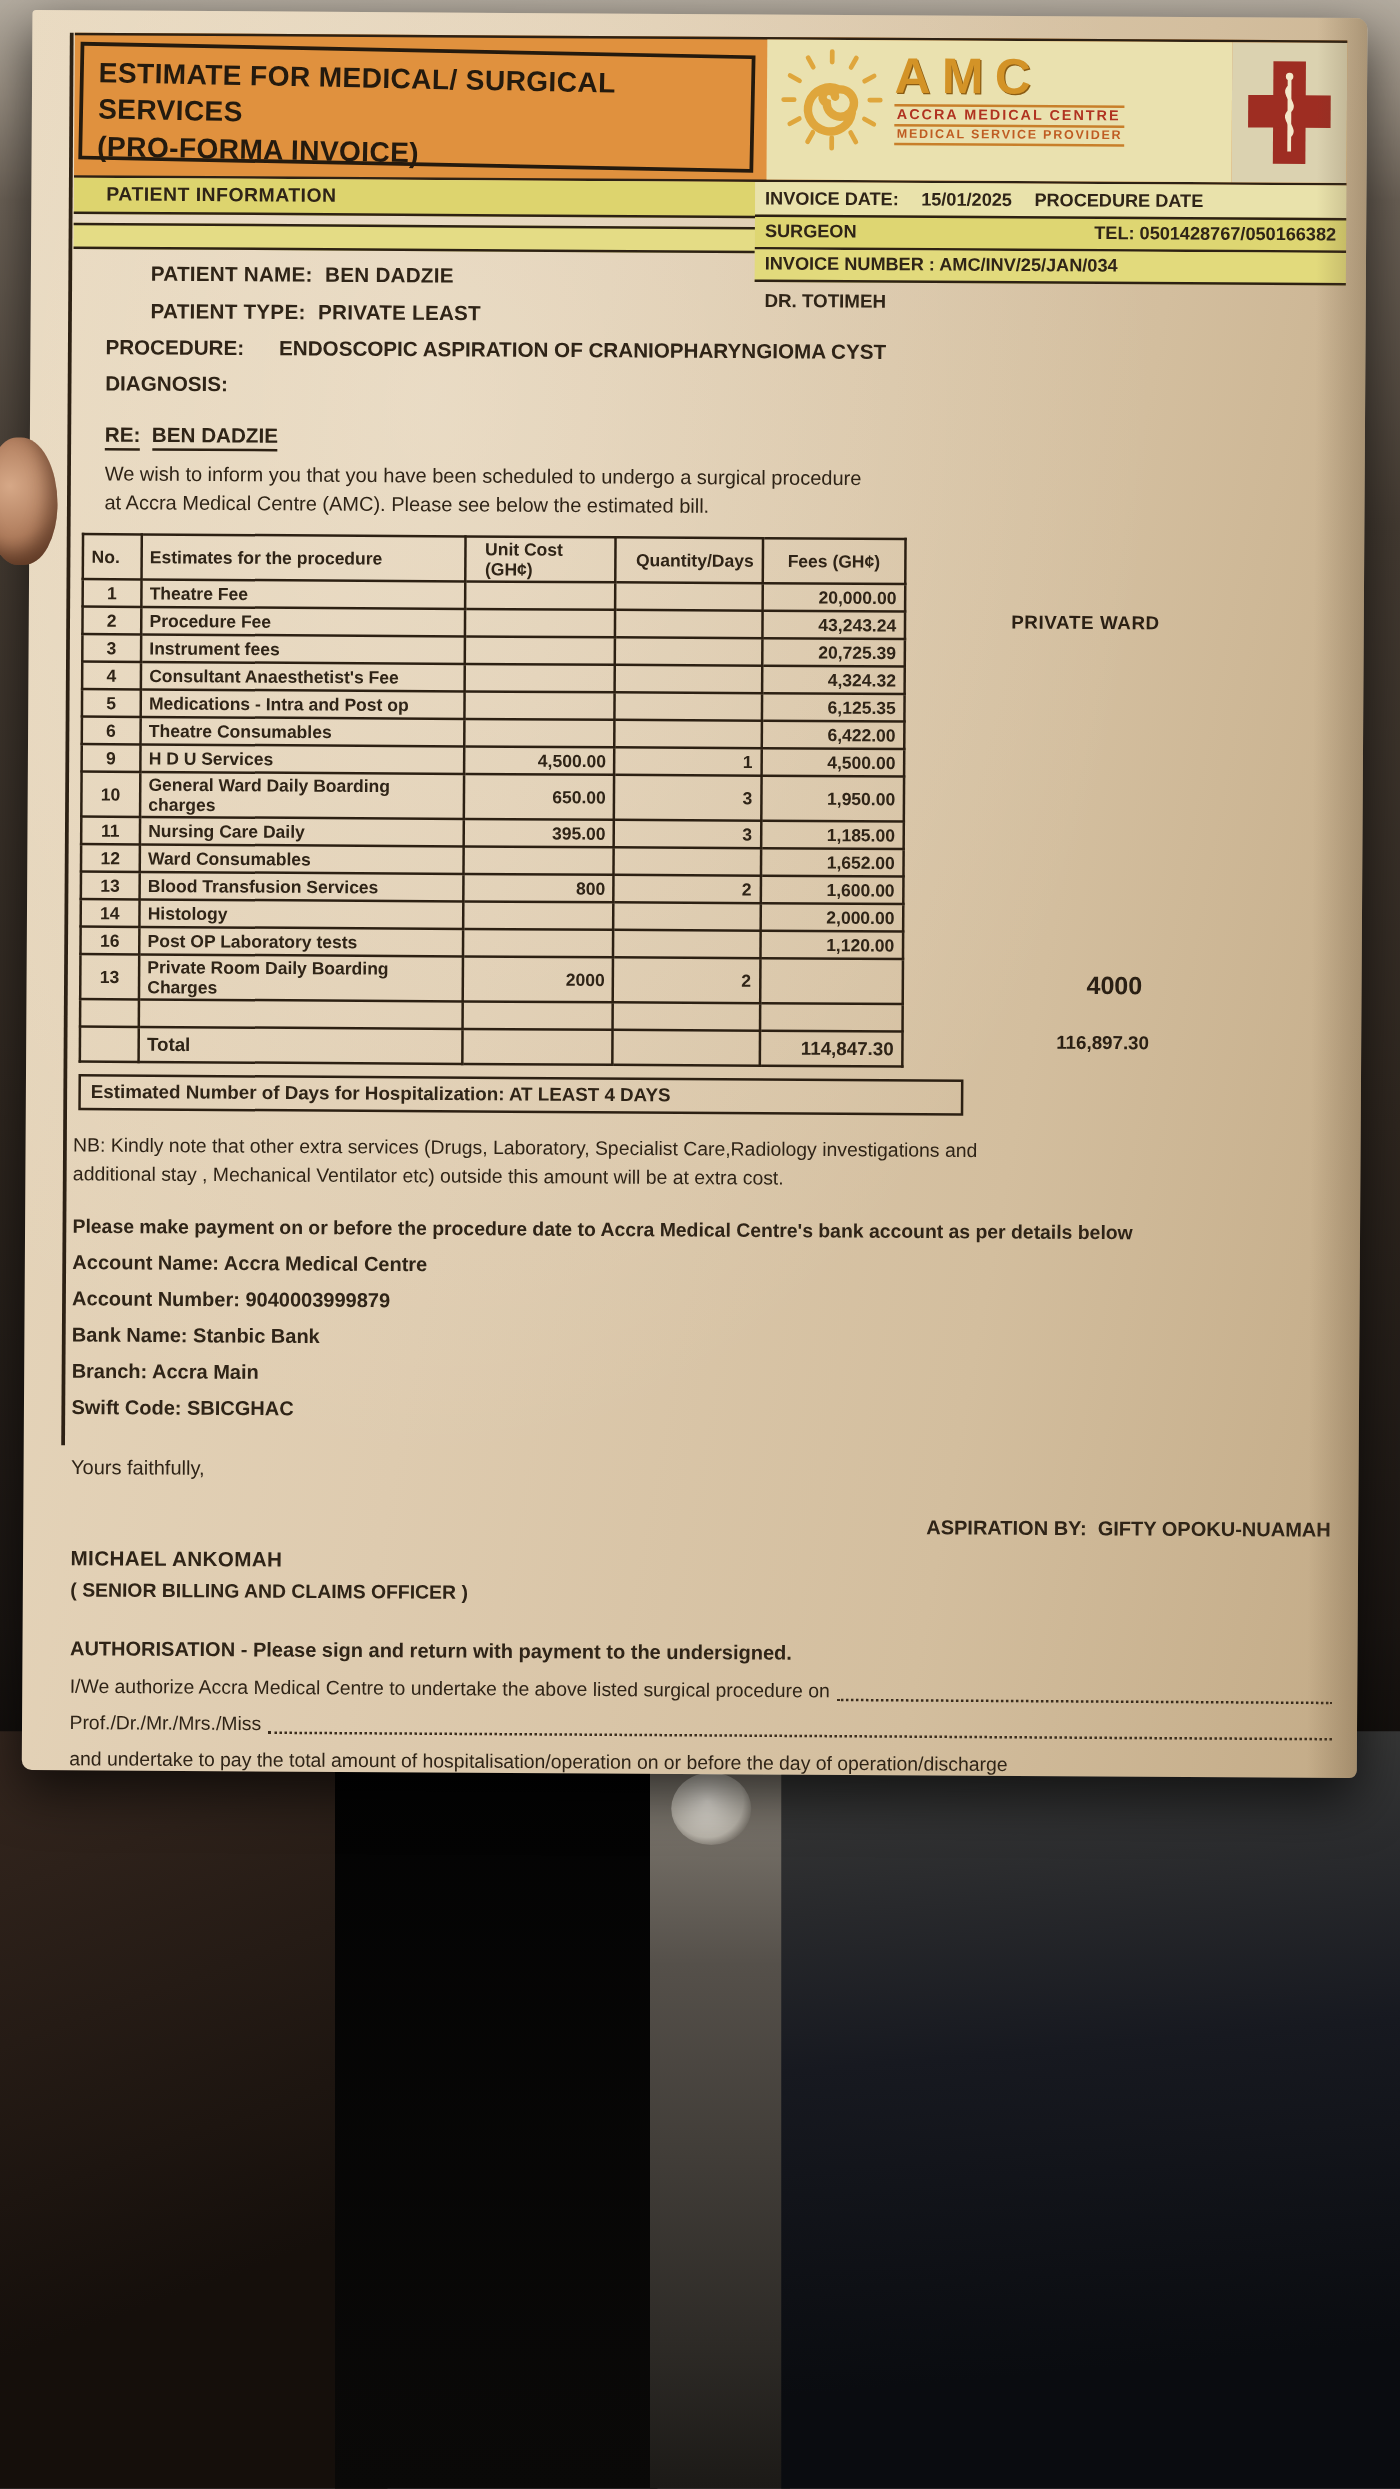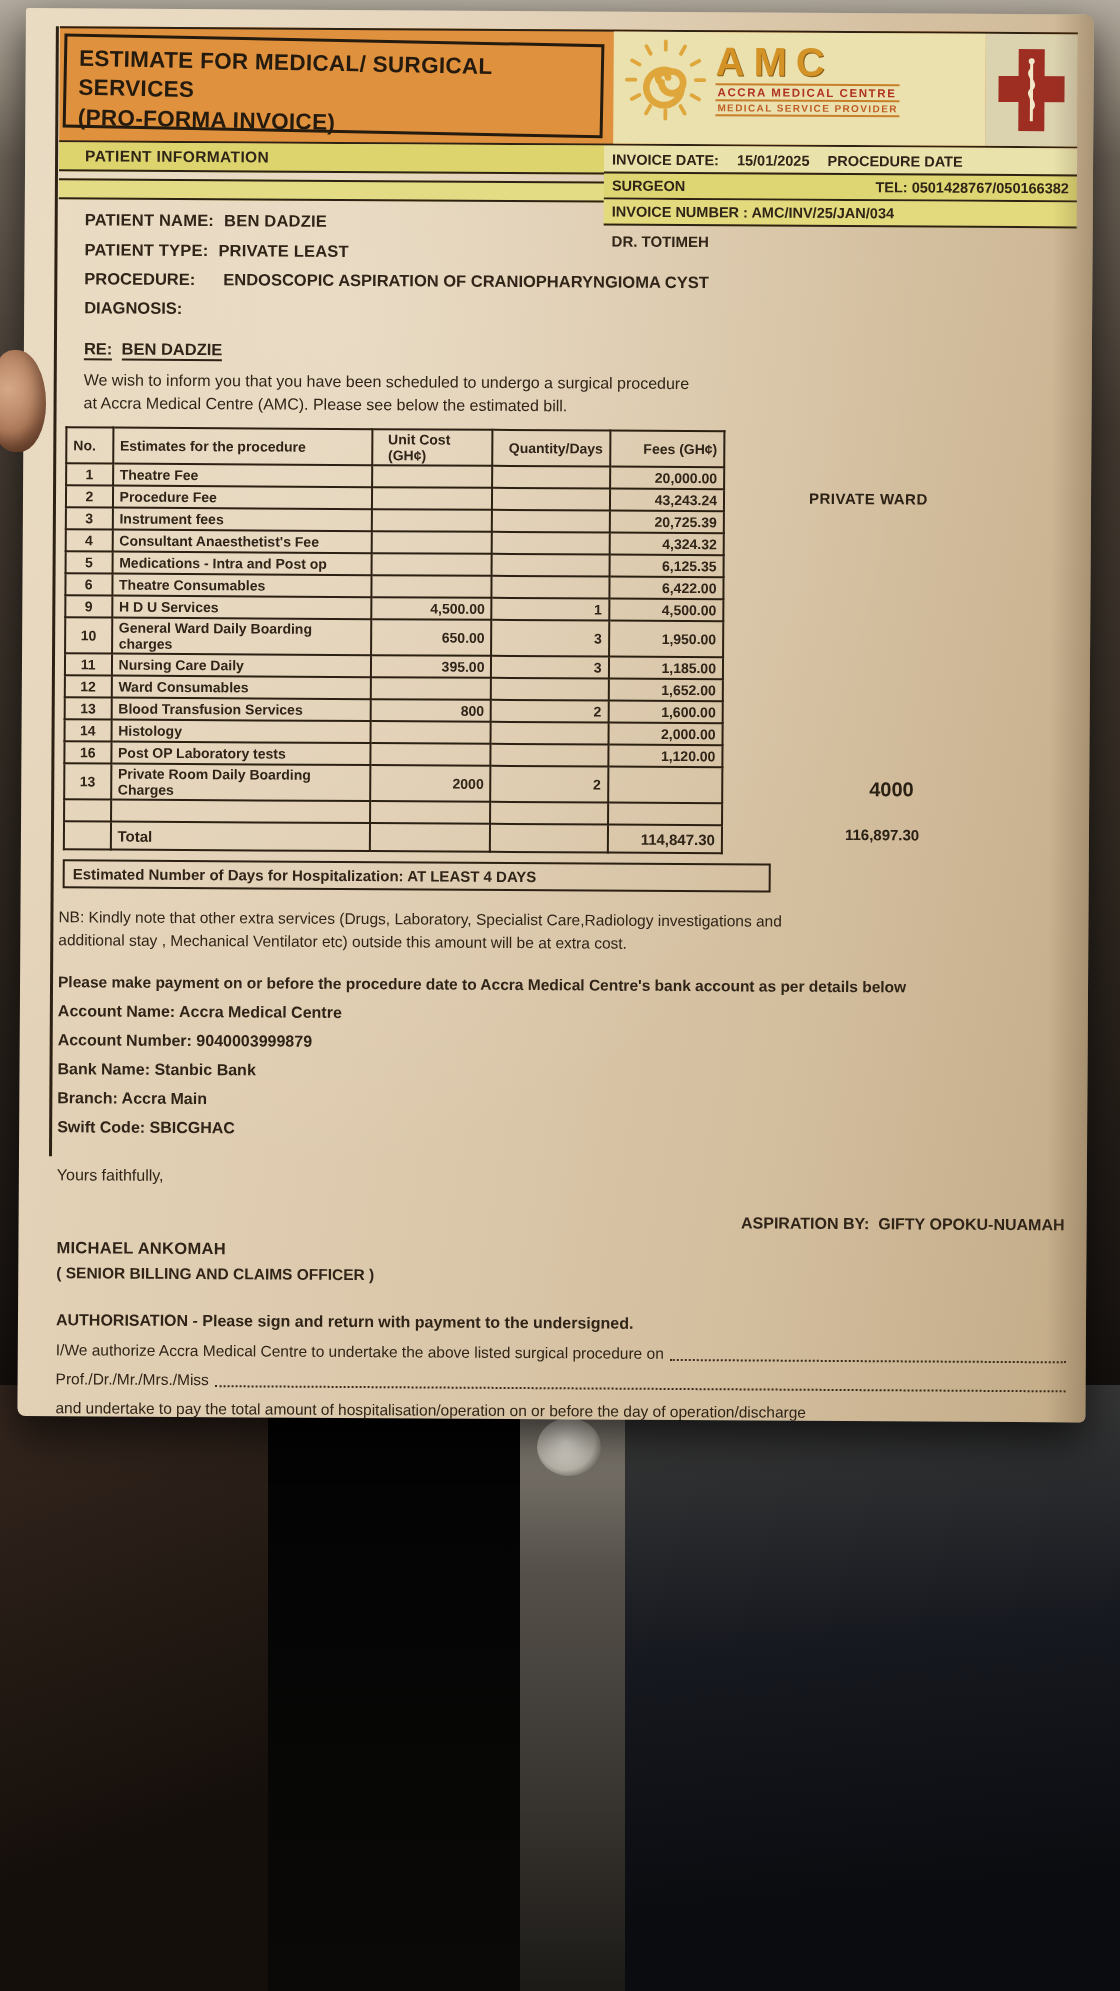--- a/index.html
+++ b/index.html
@@ -47,38 +47,38 @@
   .cross .v{position:absolute;left:20px;top:0;width:26px;height:82px;background:#9e2d22;}
   .cross .h{position:absolute;left:0;top:27px;width:66px;height:26px;background:#9e2d22;}
   .cross svg{position:absolute;left:23px;top:8px;}
   
   .info-grid{display:flex;}
   .col-left{width:545px;}
   .col-right{flex:1;}
   .band-pi{border-bottom:2.5px solid #2d2114;background:#ddd46e;padding:5px 8px 4px 26px;font-weight:bold;font-size:15.5px;letter-spacing:.4px;}
   .band-thin{border-top:2.5px solid #2d2114;border-bottom:2.5px solid #2d2114;background:#e4dc85;height:17px;margin-top:7px;}
   .pline{margin:11px 0 0 26px;font-size:16.5px;font-weight:600;letter-spacing:.2px;}
-  .pline .lab{margin-right:10px;}
+  .pline .lab{margin-right:10px;margin-left:36px;}
   .inv-date-row{background:#e9e2ab;padding:6px 6px 4px 8px;font-weight:bold;font-size:14.5px;display:flex;gap:18px;}
   .surgeon-row{background:#ded672;border-top:2.5px solid #2d2114;border-bottom:2.5px solid #2d2114;padding:4px 8px;font-weight:bold;font-size:14.5px;display:flex;justify-content:space-between;}
   .invnum-row{background:#e2da7c;border-bottom:2.5px solid #2d2114;padding:4px 8px;font-weight:bold;font-size:14.5px;}
   .surgeon-name{padding:7px 8px 0 8px;font-weight:600;font-size:15px;}
   .fullline{margin:10px 0 0 26px;font-size:16.5px;font-weight:600;}
   .fullline .lab{margin-right:28px;}
   
   .re-line{margin:22px 0 0 26px;font-size:16.5px;font-weight:bold;}
   .re-line .u{border-bottom:2.5px solid #2d2114;padding-bottom:1px;}
   .para{margin:10px 0 0 26px;font-size:16px;line-height:1.45;font-weight:500;}
   
   .table-zone{position:relative;margin:12px 0 0 8px;}
   table{border-collapse:collapse;width:660px;}
   th,td{border:2.2px solid #2c2013;padding:1px 6px;font-size:14px;height:18px;box-sizing:content-box;}
   th{font-weight:bold;text-align:left;}
   th.c{text-align:left;padding-left:15px;}
-  th.r{text-align:right;}
+  th.r{text-align:center;}
   td.no{text-align:center;font-weight:600;width:34px;}
   td.item{font-weight:600;width:266px;}
   td.num{text-align:right;font-weight:600;}
   col.c-unit{width:128px;}col.c-qty{width:106px;}col.c-fee{width:118px;}
   tr.total-row td{height:24px;font-weight:bold;font-size:15px;}
   .side-note{position:absolute;font-weight:bold;color:#2b2014;margin-top:47px;}
   .side-ward{left:744px;top:12px;font-size:15px;letter-spacing:.5px;}
   .side-4000{left:806px;top:300px;font-size:20px;}
   .side-total{left:782px;top:348px;font-size:15px;}
   .days-strip{width:688px;border:2.2px solid #2c2013;margin-top:9px;padding:4px 8px;font-size:15px;font-weight:600;}

